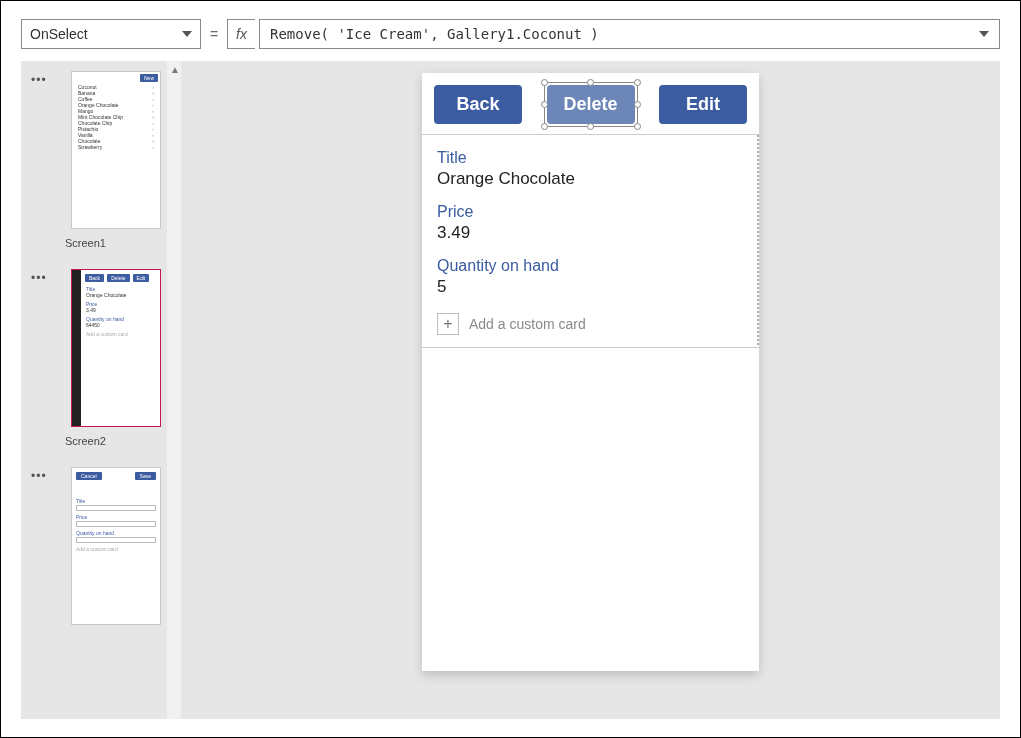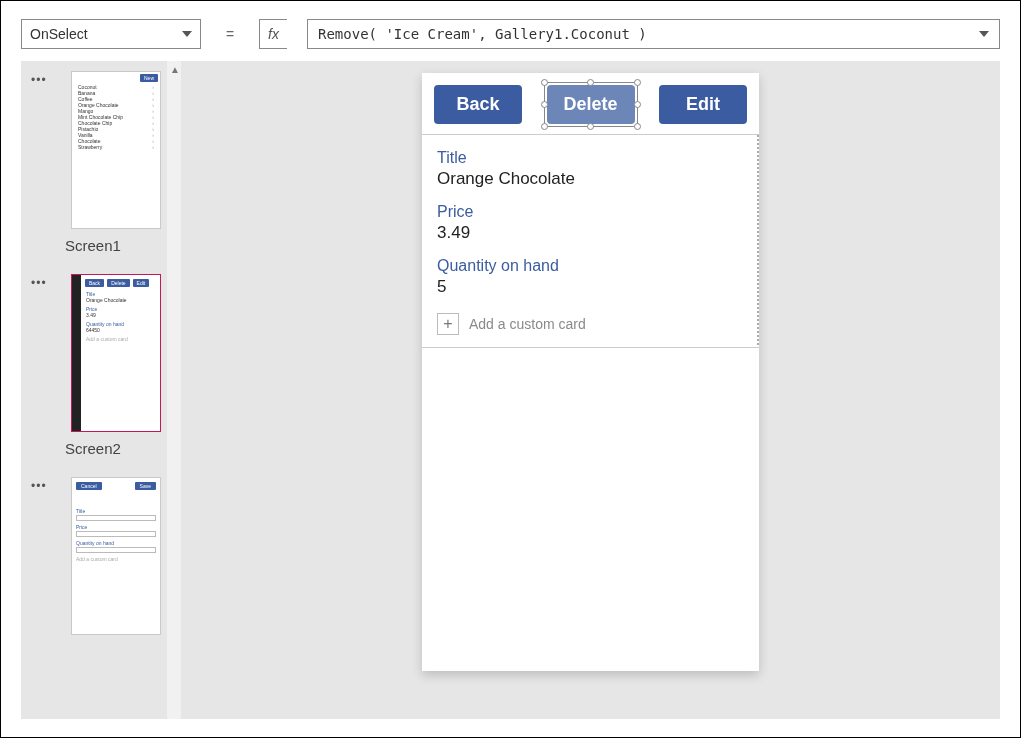--- a/index.html
+++ b/index.html
@@ -1,33 +1,33 @@
 <!DOCTYPE html>
 <html><head>
 <meta charset="utf-8">
 <style>
   * { box-sizing: border-box; }
   body { margin:0; font-family:"Segoe UI",Arial,sans-serif; background:#fff; }
   .outer { width:1021px; height:738px; border:1px solid #000; padding:18px 20px; background:#fff; position:relative; }
   .inner { width:100%; height:100%; background:#fff; display:flex; flex-direction:column; }
-  .formula-bar { display:flex; align-items:stretch; gap:20px; height:30px; }
+  .formula-bar { display:flex; align-items:stretch; gap:4px; height:30px; }
   .prop-dd { width:180px; height:30px; border:1px solid #888; background:#fff; display:flex; align-items:center; padding:0 8px; font-size:14px; color:#333; justify-content:space-between; }
   .eq { width:18px; display:flex; align-items:center; justify-content:center; color:#666; font-size:14px; }
   .fx { width:28px; border:1px solid #888; border-right:none; display:flex; align-items:center; justify-content:center; font-style:italic; color:#555; font-size:14px; background:#fff; }
   .formula-input { flex:1; height:30px; border:1px solid #888; background:#fff; display:flex; align-items:center; padding:0 10px; font-family:Consolas,monospace; font-size:14px; color:#333; justify-content:space-between; }
   .workspace { flex:1; background:#e6e6e6; margin-top:12px; display:flex; position:relative; overflow:hidden; }
   .nav-col { width:160px; height:100%; position:relative; overflow:hidden; padding-top:10px; }
   .scroll-gutter { position:absolute; right:-2px; top:0; width:16px; height:100%; background:#f1f1f1; }
   .scroll-up { width:16px; height:16px; display:flex; align-items:center; justify-content:center; color:#777; font-size:10px; }
   .thumb-wrap { margin:0 0 20px 0; position:relative; }
   .thumb-dots { position:absolute; left:-20px; top:2px; color:#555; font-size:12px; letter-spacing:1px; }
   .thumb { width:90px; height:158px; background:#fff; border:1px solid #c9c9c9; margin:0 auto; position:relative; overflow:hidden; }
   .thumb.selected { border:1.5px solid #C2185B; }
   .thumb.selected .band { position:absolute; left:0; top:0; width:9px; height:100%; background:#222; }
-  .thumb-label { font-size:15px; color:#444; margin:8px 0 0 14px; }
+  .thumb-label { font-size:11px; color:#444; margin:8px 0 0 14px; }
   .t-row { display:flex; justify-content:space-between; align-items:center; font-size:5px; color:#333; padding:0 3px; height:6px; }
   .t-new { position:absolute; right:2px; top:2px; background:#3b5ca0; color:#fff; font-size:5px; padding:1px 4px; border-radius:1px; }
   .t-chev { color:#999; }
   .t2-bar { display:flex; gap:3px; padding:4px 4px 2px 4px; margin-left:9px; }
   .t2-btn { background:#3b5ca0; color:#fff; font-size:5px; padding:1px 4px; border-radius:1px; }
   .t2-body { padding:2px 5px; font-size:5px; color:#3b5ca0; margin-left:9px; }
   .t2-val { color:#333; margin-bottom:3px; }
   .t3-bar { display:flex; justify-content:space-between; padding:4px; }
   .t3-btn { background:#3b5ca0; color:#fff; font-size:5px; padding:1px 5px; border-radius:1px; }
   .t3-field { border:1px solid #bbb; height:6px; margin:1px 4px 3px 4px; }

